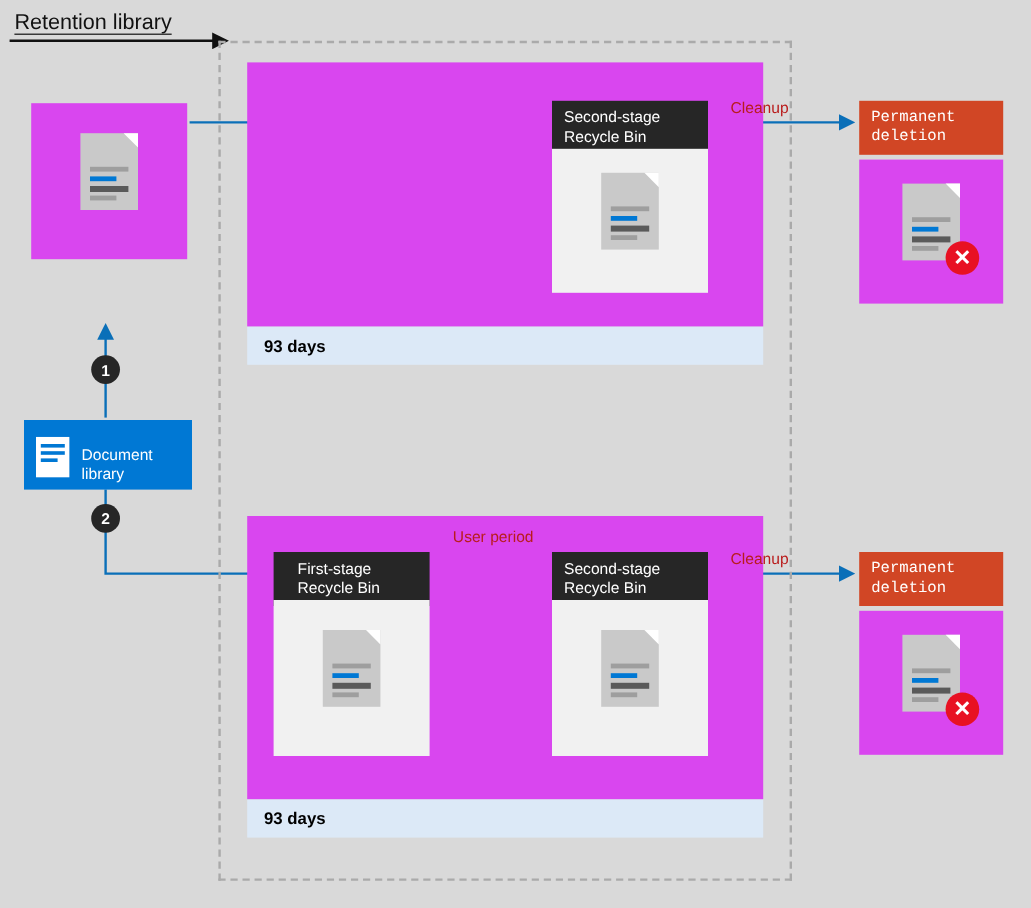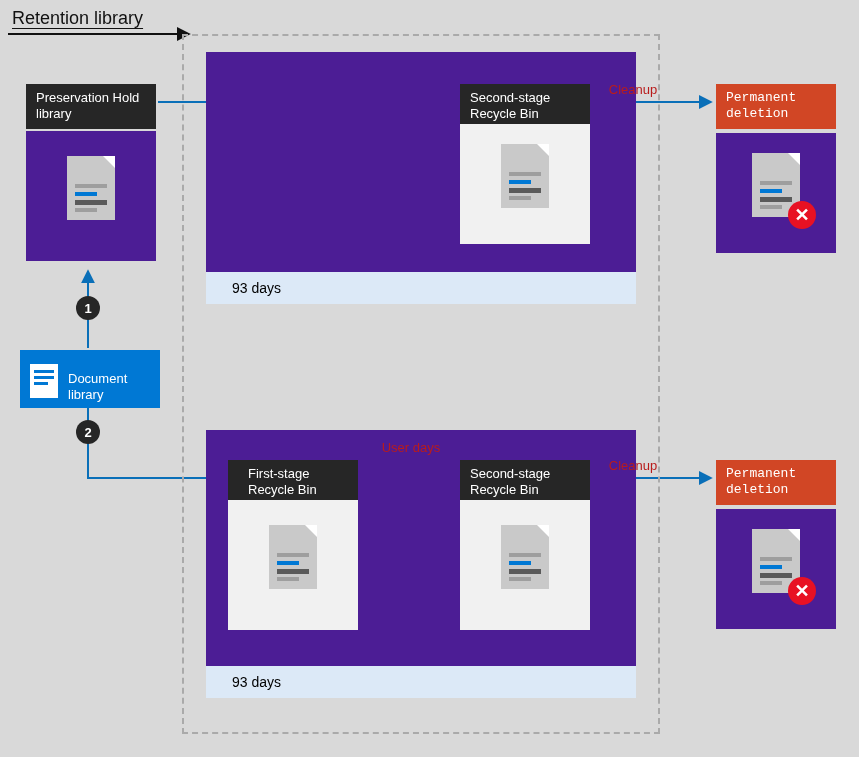--- a/index.html
+++ b/index.html
@@ -70,40 +70,40 @@
   .doc-icon .stripe3 { position:absolute; left:16px; top:44px; width:32px; height:5px; background:#5a5a5a; }
   .doc-icon .stripe4 { position:absolute; left:16px; top:52px; width:22px; height:4px; background:#9e9e9e; }
   .doc-icon.with-x .xbadge {
     position:absolute; left:44px; top:48px;
     width:28px; height:28px; border-radius:50%;
     background:#e81123; color:#fff;
     font-weight:bold; font-size:18px;
     display:flex; align-items:center; justify-content:center;
   }
   .white-card {
-    background:#4c1d95;
+    background:#d946ef;
     display:flex;
     align-items:center;
     justify-content:center;
   }
   .abs { position:absolute; }
   .retention-label {
     font-size:18px;
     color:#111;
     text-decoration: underline;
     text-underline-offset: 4px;
   }
   .dashed-box {
     border: 2px dashed #aaa;
   }
   .days-bar {
     background:#dce9f7;
     font-size:14px;
-    font-weight:400;
-    padding:8px 26px;
+    font-weight:700;
+    padding:8px 14px;
   }
   .step-badge {
     width:24px; height:24px; border-radius:50%;
     background:#262626; color:#fff;
     display:flex; align-items:center; justify-content:center;
     font-size:13px; font-weight:600;
   }
   svg.arrows { position:absolute; left:0; top:0; pointer-events:none; }
   .arrow-text { font-size:13px; color:#b91c1c; text-align:center; position:absolute; }
 </style>
@@ -165,21 +165,20 @@
       <div class="stripe1"></div>
         <div class="stripe2"></div>
         <div class="stripe3"></div>
         <div class="stripe4"></div>
       <div class="xbadge">✕</div>
     </div>
   </div>
 </div>
 
 <div class="abs" style="left:26px; top:84px;">
-  <div class="label-dark">Preservation Hold library</div>
   <div class="white-card" style="width:130px; height:130px; margin-top:2px;">
     <div class="doc-icon">
       <div class="page"></div>
         <div class="fold"></div>
       <div class="stripe1"></div>
         <div class="stripe2"></div>
         <div class="stripe3"></div>
         <div class="stripe4"></div>
     </div>
   </div>
@@ -220,21 +219,21 @@
           <div class="fold"></div>
         <div class="stripe1"></div>
           <div class="stripe2"></div>
           <div class="stripe3"></div>
           <div class="stripe4"></div>
       </div>
     </div>
   </div>
   <div class="days-bar" style="width:430px;">93 days</div>
 </div>
-<div class="abs arrow-text" style="left:376px; top:440px; width:70px;">User days</div>
+<div class="abs arrow-text" style="left:376px; top:440px; width:70px;">User period</div>
 <div class="abs arrow-text" style="left:598px; top:458px; width:70px;">Cleanup</div>
 
 <div class="abs" style="left:716px; top:460px;">
   <div class="label-orange">Permanent deletion</div>
   <div class="white-card" style="width:120px; height:120px; margin-top:4px;">
     <div class="doc-icon with-x">
       <div class="page"></div>
         <div class="fold"></div>
       <div class="stripe1"></div>
         <div class="stripe2"></div>

